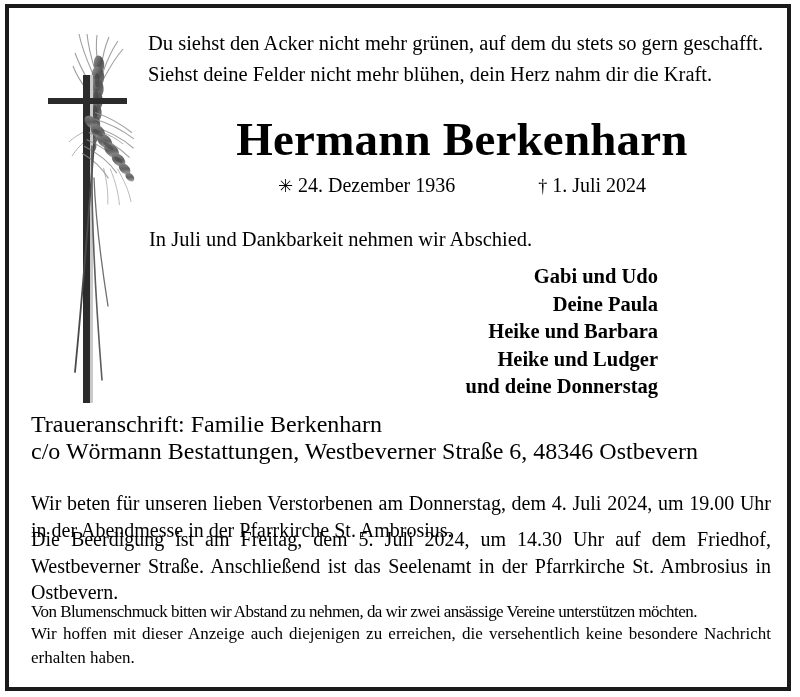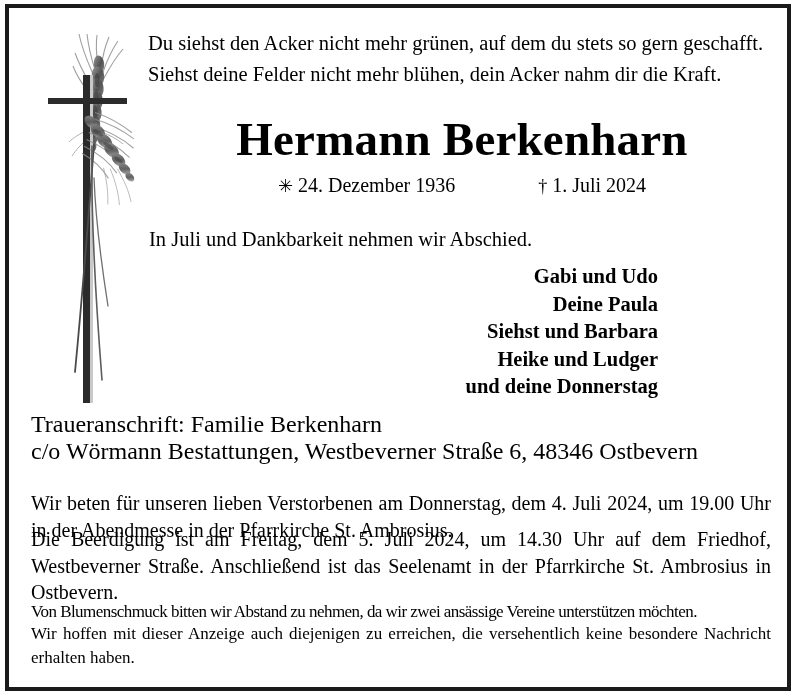--- a/index.html
+++ b/index.html
@@ -253,42 +253,42 @@
         <g fill="none" stroke-linecap="round">
           <path d="M66,116 C62,170 56,250 47,344" stroke="#4a4a4a" stroke-width="1.8"></path>
           <path d="M64,118 C63,172 66,250 74,352" stroke="#5d5d5d" stroke-width="1.6"></path>
           <path d="M66,150 C68,200 74,240 80,278" stroke="#6f6f6f" stroke-width="1.3"></path>
         </g>
       </svg>
     </div>
 
     <div class="verse">
       <div>Du siehst den Acker nicht mehr grünen, auf dem du stets so gern geschafft.</div>
-      <div>Siehst deine Felder nicht mehr blühen, dein Acker nahm dir die Kraft.</div>
+      <div>Siehst deine Felder nicht mehr blühen, dein Herz nahm dir die Kraft.</div>
     </div>
 
     <div class="name">Hermann Berkenharn</div>
 
     <div class="dates">
       <span class="birth">
         <span class="sym">✳</span>
         <span>24. Dezember 1936</span>
       </span>
       <span class="death">
         <span class="sym">†</span>
         <span>1. Juli 2024</span>
       </span>
     </div>
 
     <div class="farewell">In Juli und Dankbarkeit nehmen wir Abschied.</div>
 
     <div class="survivors">
       <div>Gabi und Udo</div>
       <div>Deine Paula</div>
-      <div>Siehst und Barbara</div>
+      <div>Heike und Barbara</div>
       <div>Heike und Ludger</div>
       <div>und deine Donnerstag</div>
     </div>
 
     <div class="address">
       <div>Traueranschrift: Familie Berkenharn</div>
       <div>c/o Wörmann Bestattungen, Westbeverner Straße 6, 48346 Ostbevern</div>
     </div>
 
     <div class="para para-prayer">Wir beten für unseren lieben Verstorbenen am Donnerstag, dem 4. Juli 2024, um 19.00 Uhr in der Abendmesse in der Pfarrkirche St. Ambrosius.</div>

